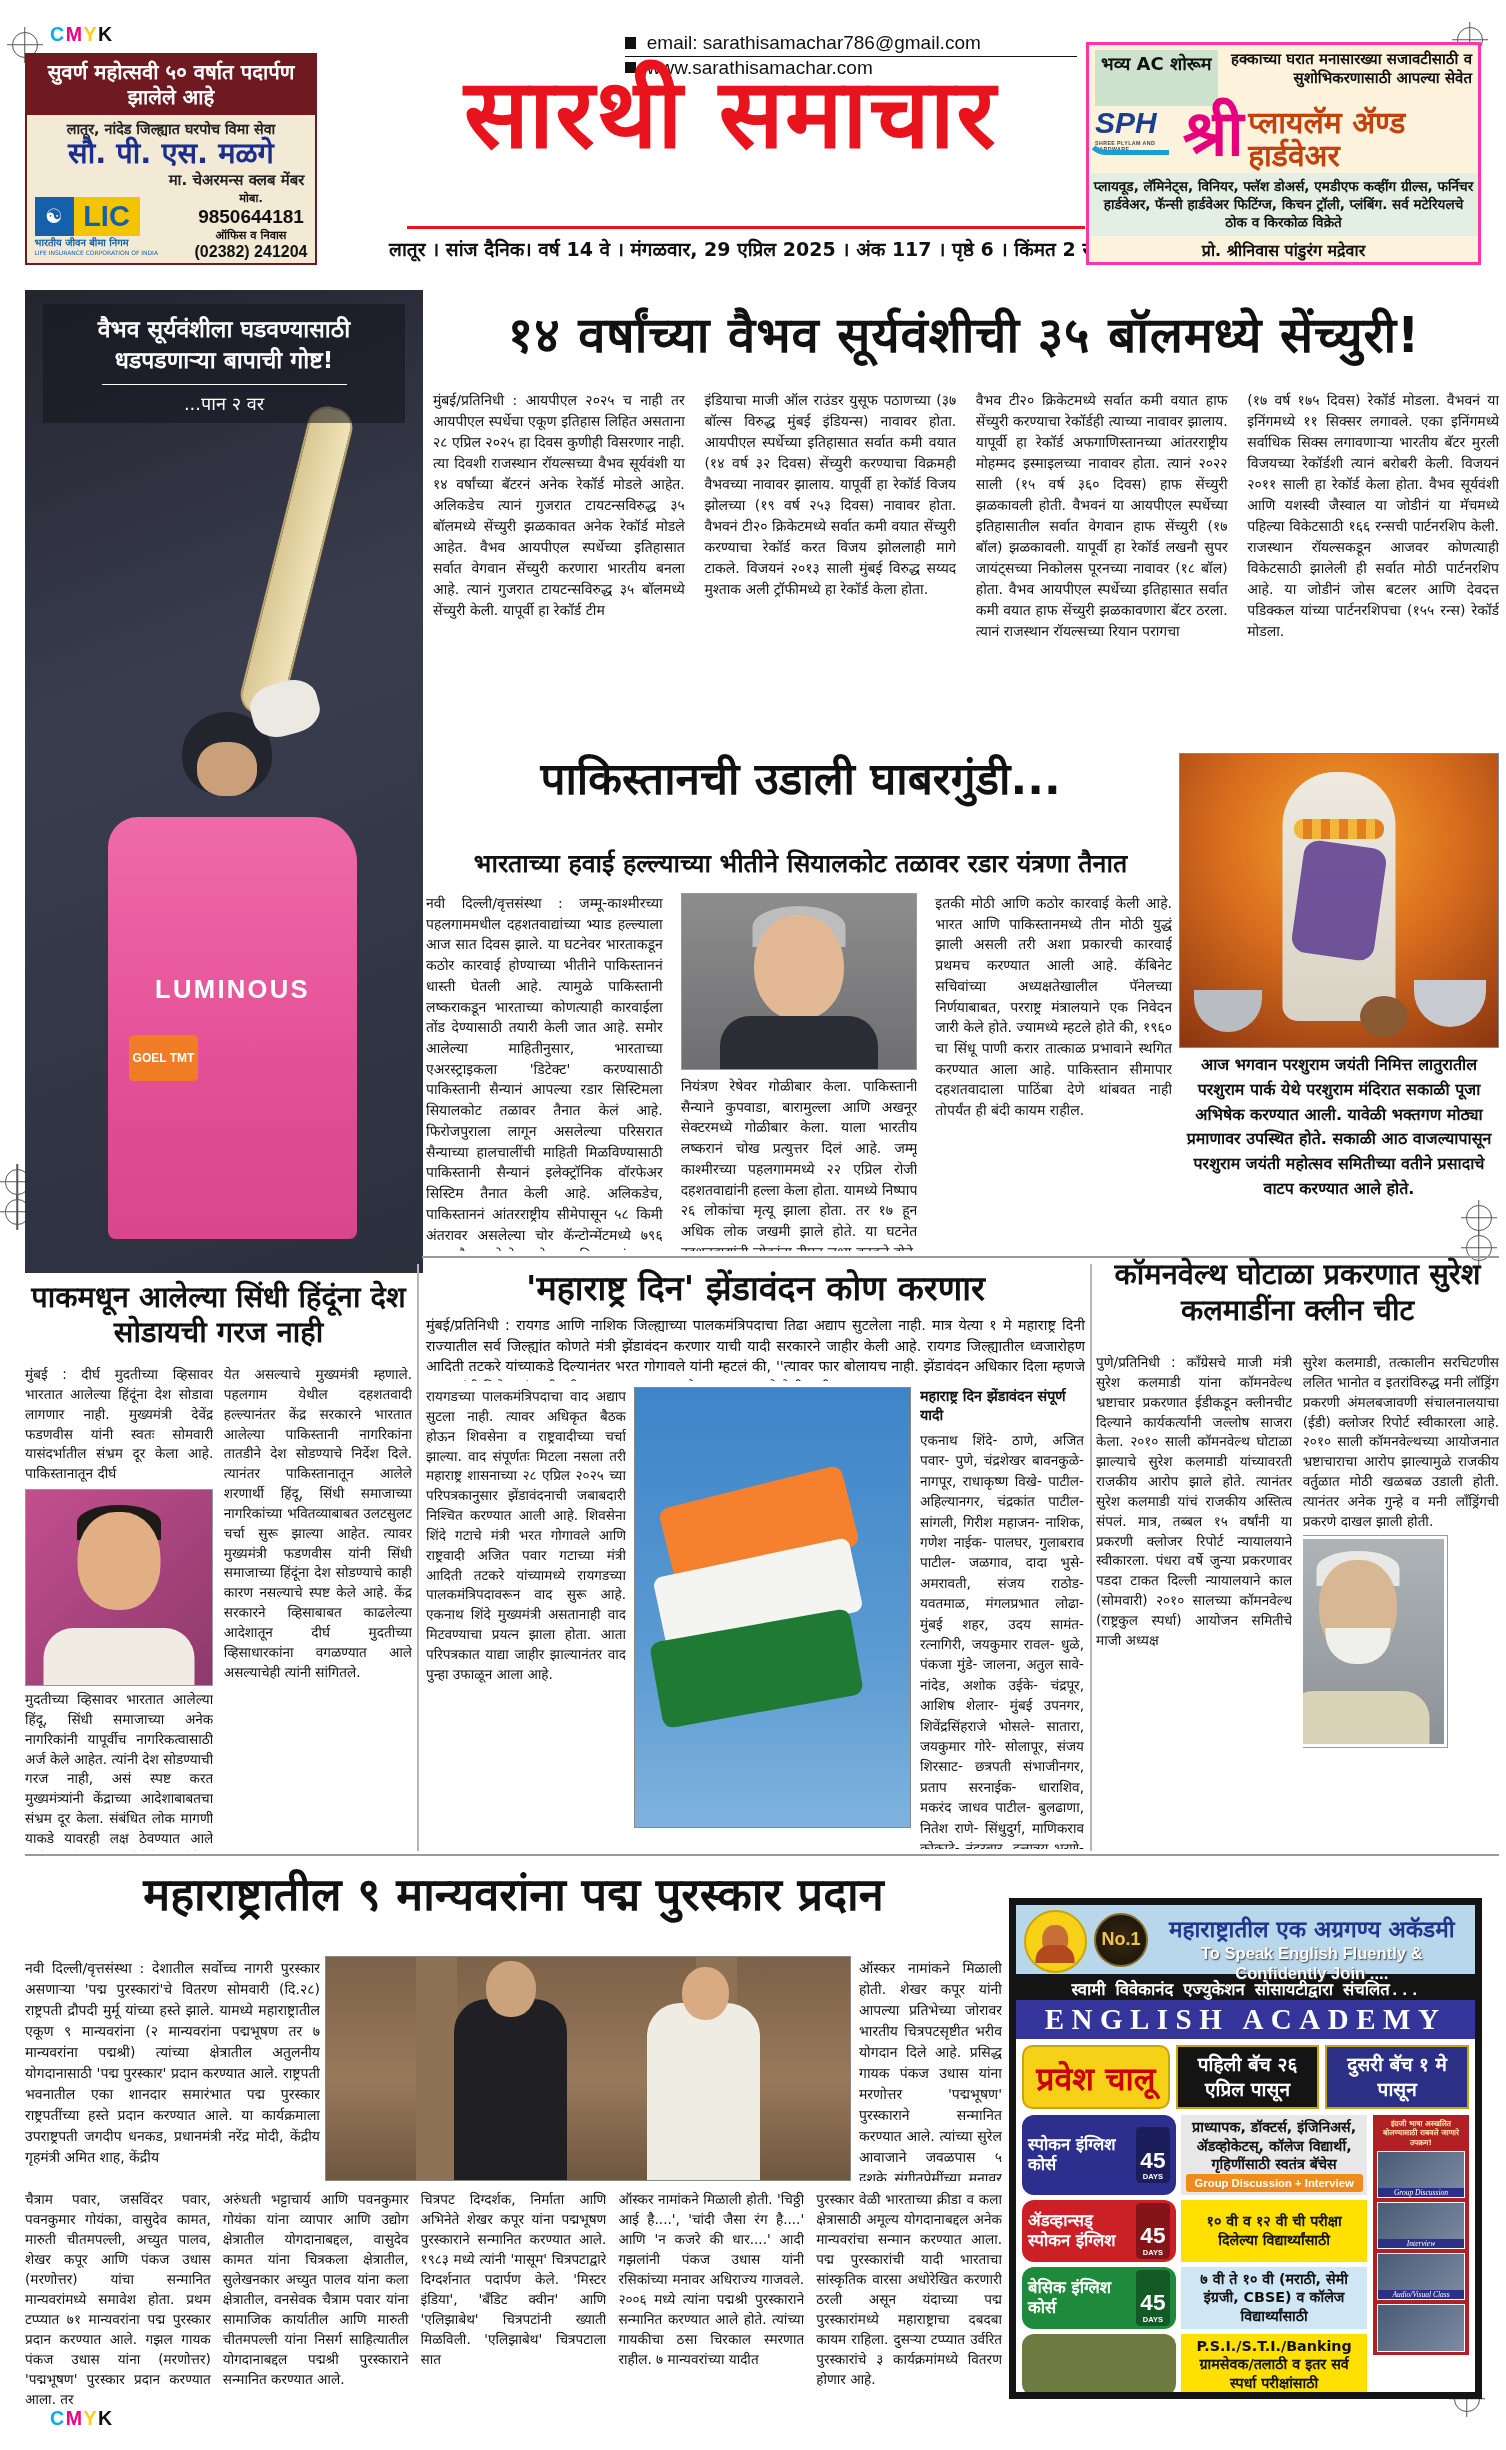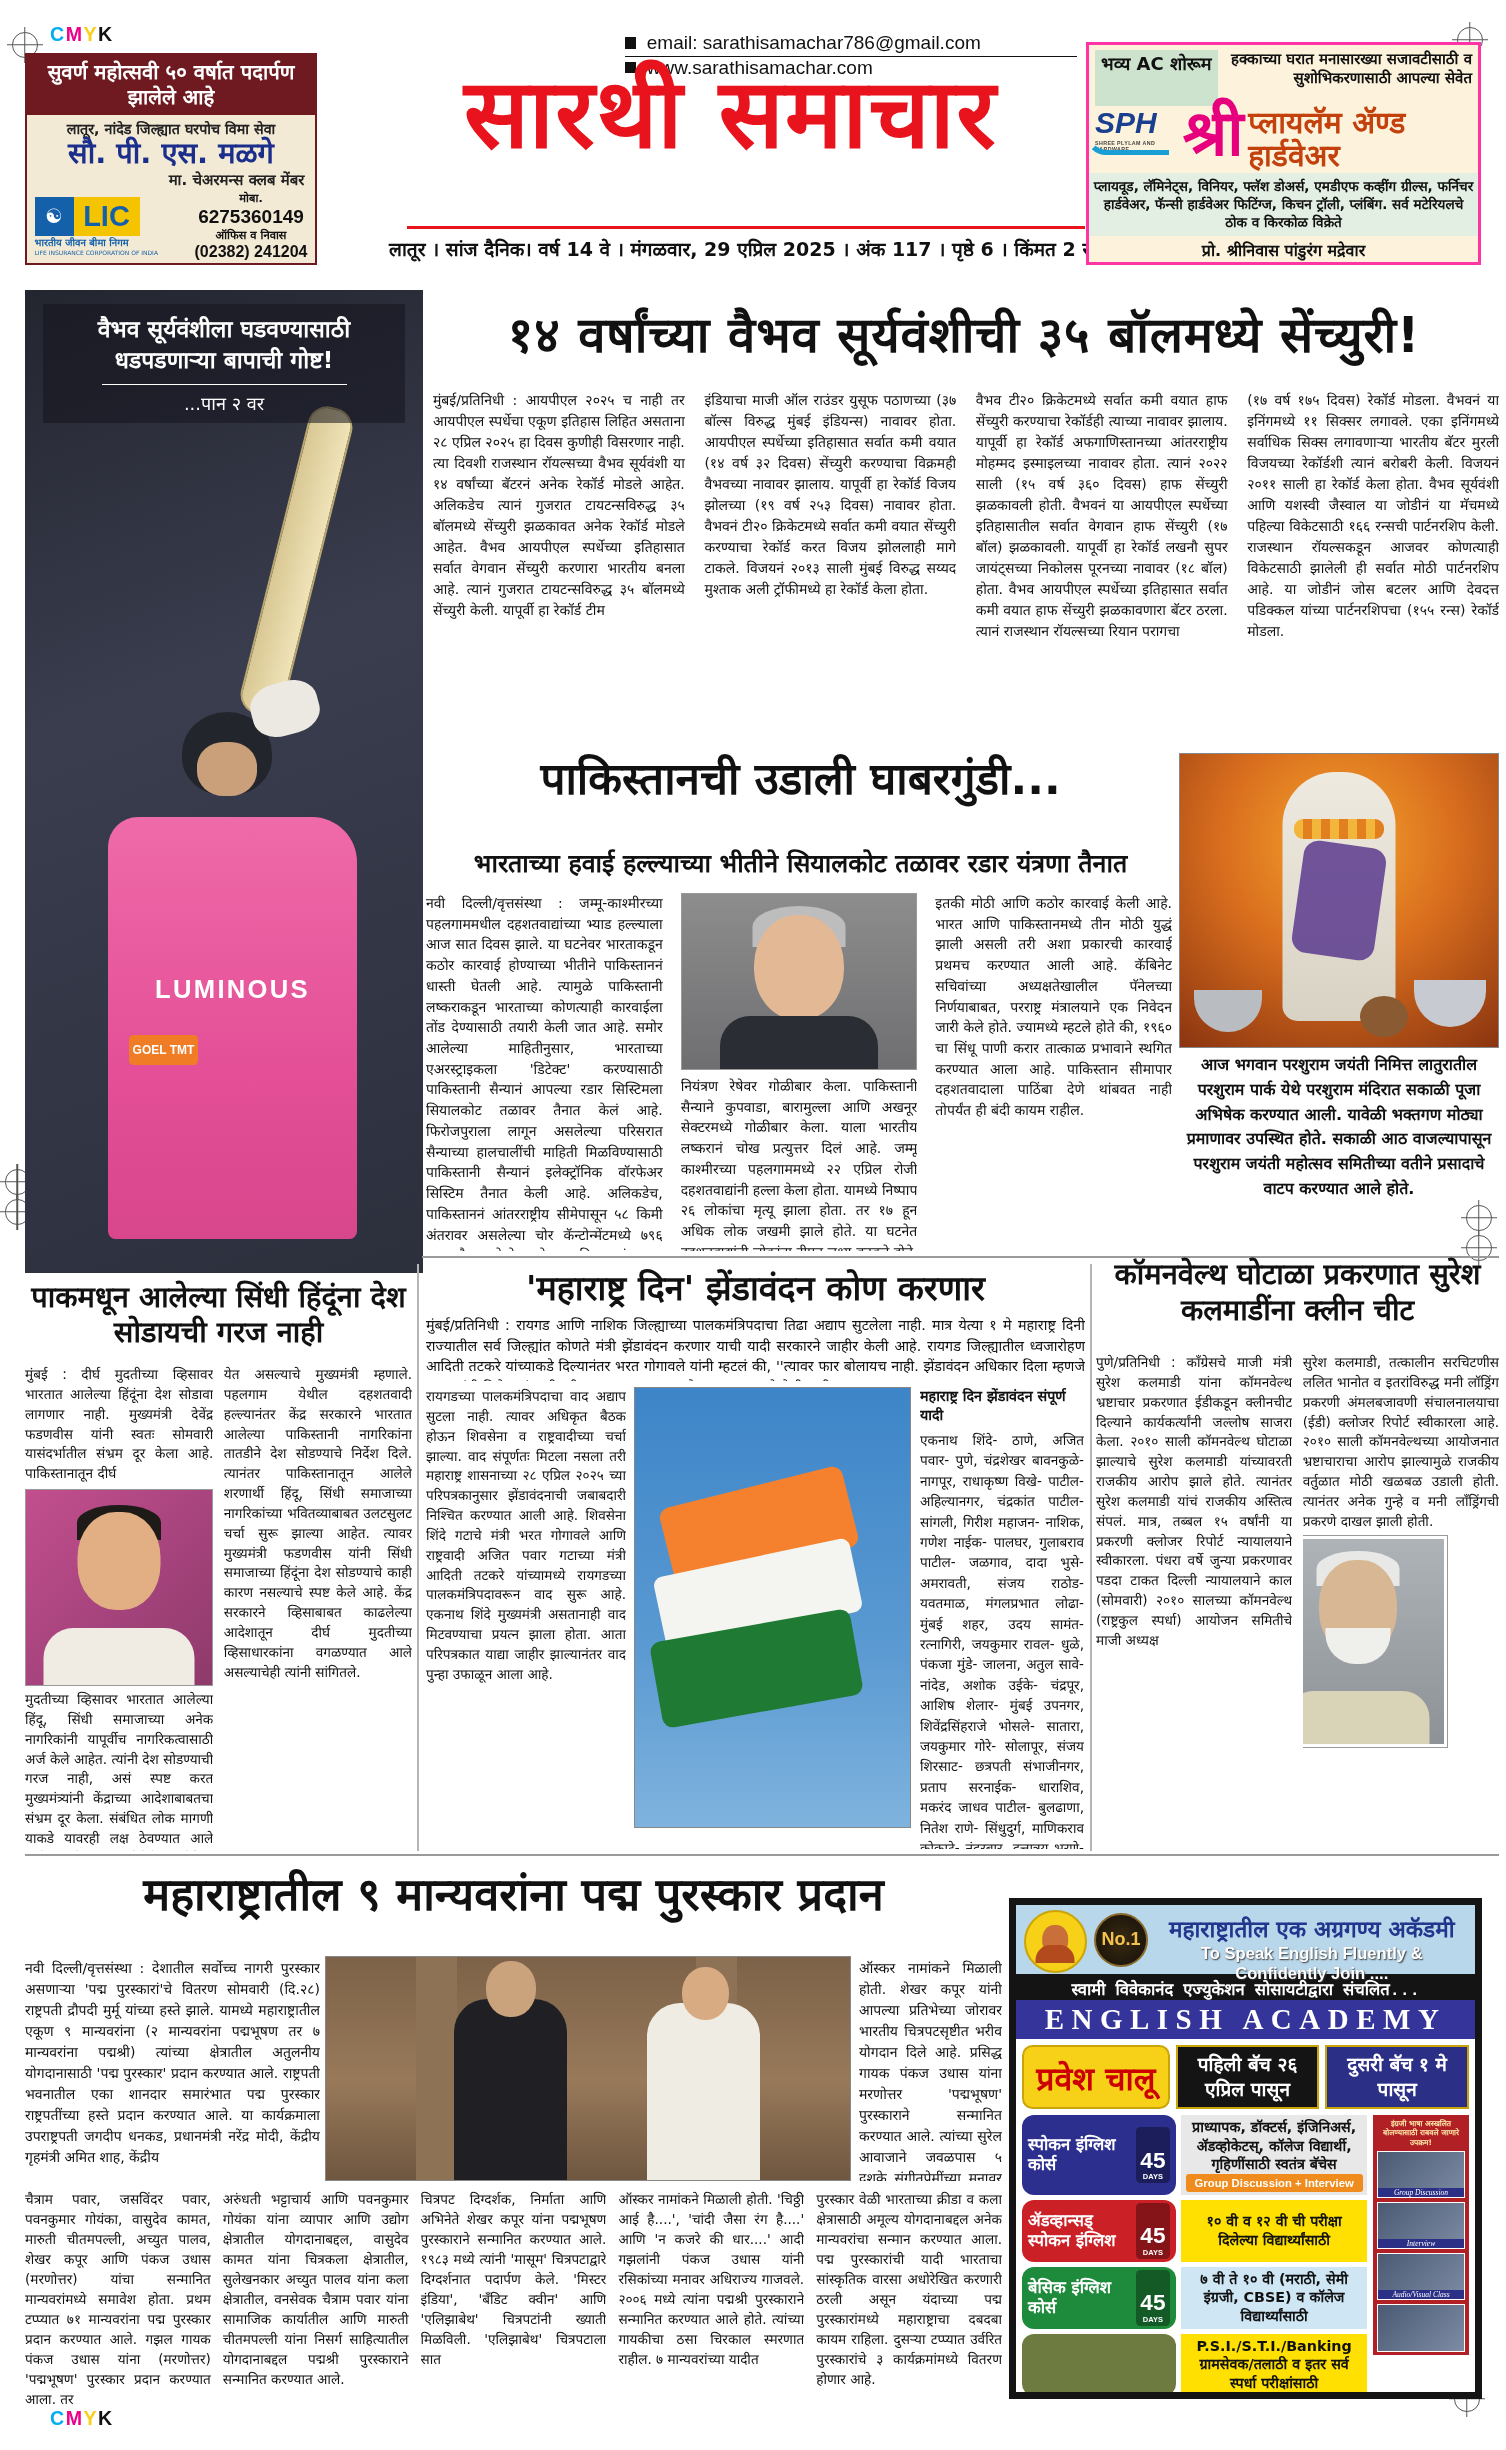--- a/index.html
+++ b/index.html
@@ -61,21 +61,21 @@
   #cricketer-photo { left:25px; top:290px; width:398px; height:983px; background:linear-gradient(160deg,#23252f 0%,#3a3d4e 40%,#2c2f3c 100%); }
   #cricketer-photo .overlay { position:absolute; left:18px; top:13.6px; right:18px; background:rgba(20,20,30,0.55); color:#fff; text-align:center; padding:10.5px 6px 7.5px 6px; }
   #cricketer-photo .overlay .l1 { font-size:23px; font-weight:bold; line-height:1.35; }
   #cricketer-photo .overlay .rule { width:70%; height:1.5px; background:#fff; margin:7.5px auto 6px auto; }
   #cricketer-photo .overlay .l2 { font-size:18px; }
   .bat { position:absolute; left:249px; top:113px; width:45px; height:316px; background:linear-gradient(90deg,#d9c894,#efe3b8); border-radius:19.6px; transform:rotate(14deg); border:2.3px solid #b9a670; }
   .helmet { position:absolute; left:157px; top:422px; width:90px; height:83px; background:#23252d; border-radius:50% 50% 45% 45%; }
   .face { position:absolute; left:172px; top:452px; width:60px; height:54px; background:#caa07a; border-radius:45%; }
   .jersey { position:absolute; left:83px; top:527px; width:249px; height:422px; background:linear-gradient(180deg,#ef6aa8,#e44f97 60%,#d8468c); border-radius:30px 45px 7.5px 7.5px; }
   .jersey .brand { position:absolute; left:50%; top:158px; transform:translateX(-50%); color:#fff; font-weight:bold; font-size:25.6px; letter-spacing:2.3px; font-family:"Liberation Sans", sans-serif; }
-  .patch { position:absolute; left:21px; top:218px; width:69px; height:30px; background:#f07c26; color:#fff; font-weight:bold; font-size:12px; display:flex; align-items:center; justify-content:center; text-align:center; border-radius:4.5px; font-family:"Liberation Sans", sans-serif; }
+  .patch { position:absolute; left:21px; top:218px; width:69px; height:46px; background:#f07c26; color:#fff; font-weight:bold; font-size:12px; display:flex; align-items:center; justify-content:center; text-align:center; border-radius:4.5px; font-family:"Liberation Sans", sans-serif; }
   .glove { position:absolute; left:226px; top:392px; width:68px; height:53px; background:#ece9e2; border-radius:40%; transform:rotate(-15deg); }
 
   #lead-headline { left:429px; top:300px; width:1070px; height:83px; text-align:center; font-size:49px; font-weight:800; letter-spacing:0.8px; }
   #lead-body { left:433px; top:390px; width:1066px; height:352px; display:flex; gap:19.6px; }
   #lead-body .col { flex:1; font-size:14px; line-height:1.5; text-align:justify; overflow:hidden; }
 
   
   #pak-headline { left:426px; top:747px; width:749px; text-align:center; font-size:44px; font-weight:800; }
   #pak-subhead { left:426px; top:845px; width:749px; text-align:center; font-size:25px; font-weight:bold; }
   #pak-body { left:426px; top:893px; width:746px; height:358px; display:flex; gap:18px; }
@@ -200,21 +200,21 @@
       <div class="lic-logo">
         <div class="boxes">
           <div class="lic-emblem">☯</div>
           <div class="lic-letters">LIC</div>
         </div>
         <div class="lic-sub1">भारतीय जीवन बीमा निगम</div>
         <div class="lic-sub2">LIFE INSURANCE CORPORATION OF INDIA</div>
       </div>
       <div class="phones">
         <div class="lbl">मोबा.</div>
-        <div class="num">6275360149</div>
+        <div class="num">9850644181</div>
         <div class="lbl">ऑफिस व निवास</div>
         <div class="num2">(02382) 241204</div>
       </div>
     </div>
 
   </div>
 
   <div id="contact" class="abs">
     <div class="contact-row first">
         <span class="sq"></span>

